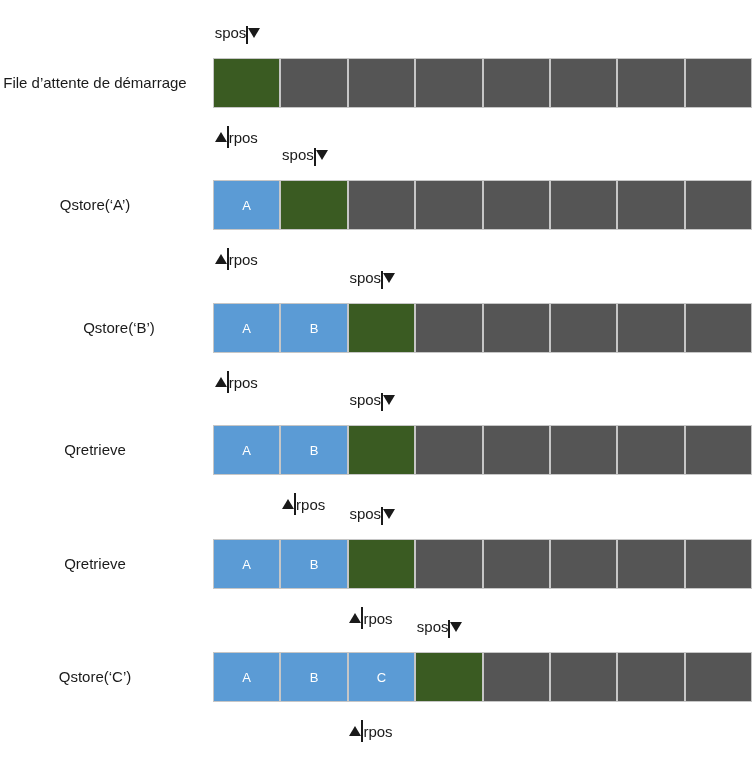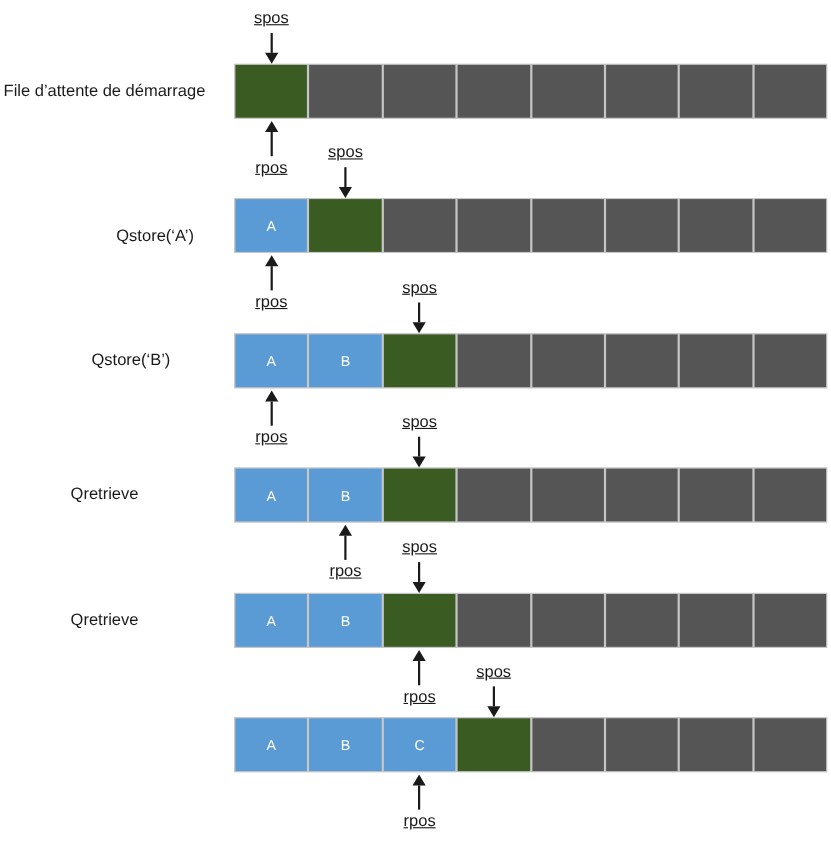--- a/index.html
+++ b/index.html
@@ -22,22 +22,22 @@
   }
   .cell{
     flex:1;display:flex;align-items:center;justify-content:center;
     font-size:13px;color:var(--letter);
   }
   .cell.filled{background:var(--filled);}
   .cell.store{background:var(--store);}
   .cell.empty{background:var(--empty);}
   .ann{
     position:absolute;width:64px;
-    display:flex;flex-direction:column;align-items:center;
-    font-size:15px;line-height:18px;text-decoration:underline;
+    display:flex;align-items:center;
+    font-size:15px;line-height:18px;
   }
   .ann .ptr-text{height:18px;}
   .arrow-line{width:2px;background:var(--arrow);}
   .spos-line{height:18px;margin-top:4px;}
   .rpos-line{height:22px;}
   .arrow-head-down{
     width:0;height:0;
     border-left:6px solid transparent;
     border-right:6px solid transparent;
     border-top:10px solid var(--arrow);
@@ -70,21 +70,21 @@
       <div>
         <div class="arrow-line spos-line"></div>
       </div>
       <div class="arrow-head-down"></div>
     </div>
     <div class="ann" style="left: 214.688px; top: 110px; height: 54px;">
       <div class="arrow-head-up"></div>
       <div class="arrow-line rpos-line"></div>
       <div class="ptr-text rpos-text">rpos</div>
     </div>
-    <div class="row-label" style="top: 205px; padding-left: 46px;">Qstore(‘A’)</div>
+    <div class="row-label" style="top: 195px;">Qstore(‘A’)</div>
     <div class="bar" style="left: 213px; top: 180px; width: 539px; height: 50px;">
       <div class="cell filled">A</div>
       <div class="cell store"></div>
       <div class="cell empty"></div>
       <div class="cell empty"></div>
       <div class="cell empty"></div>
       <div class="cell empty"></div>
       <div class="cell empty"></div>
       <div class="cell empty"></div>
     </div>
@@ -162,20 +162,21 @@
       <div>
         <div class="arrow-line spos-line"></div>
       </div>
       <div class="arrow-head-down"></div>
     </div>
     <div class="ann" style="left: 349.438px; top: 591px; height: 54px;">
       <div class="arrow-head-up"></div>
       <div class="arrow-line rpos-line"></div>
       <div class="ptr-text rpos-text">rpos</div>
     </div>
+    <div class="row-label" style="top: 667px;">Qstore(‘C’)</div>
     <div class="bar" style="left: 213px; top: 652px; width: 539px; height: 50px;">
       <div class="cell filled">A</div>
       <div class="cell filled">B</div>
       <div class="cell filled">C</div>
       <div class="cell store"></div>
       <div class="cell empty"></div>
       <div class="cell empty"></div>
       <div class="cell empty"></div>
       <div class="cell empty"></div>
     </div>

